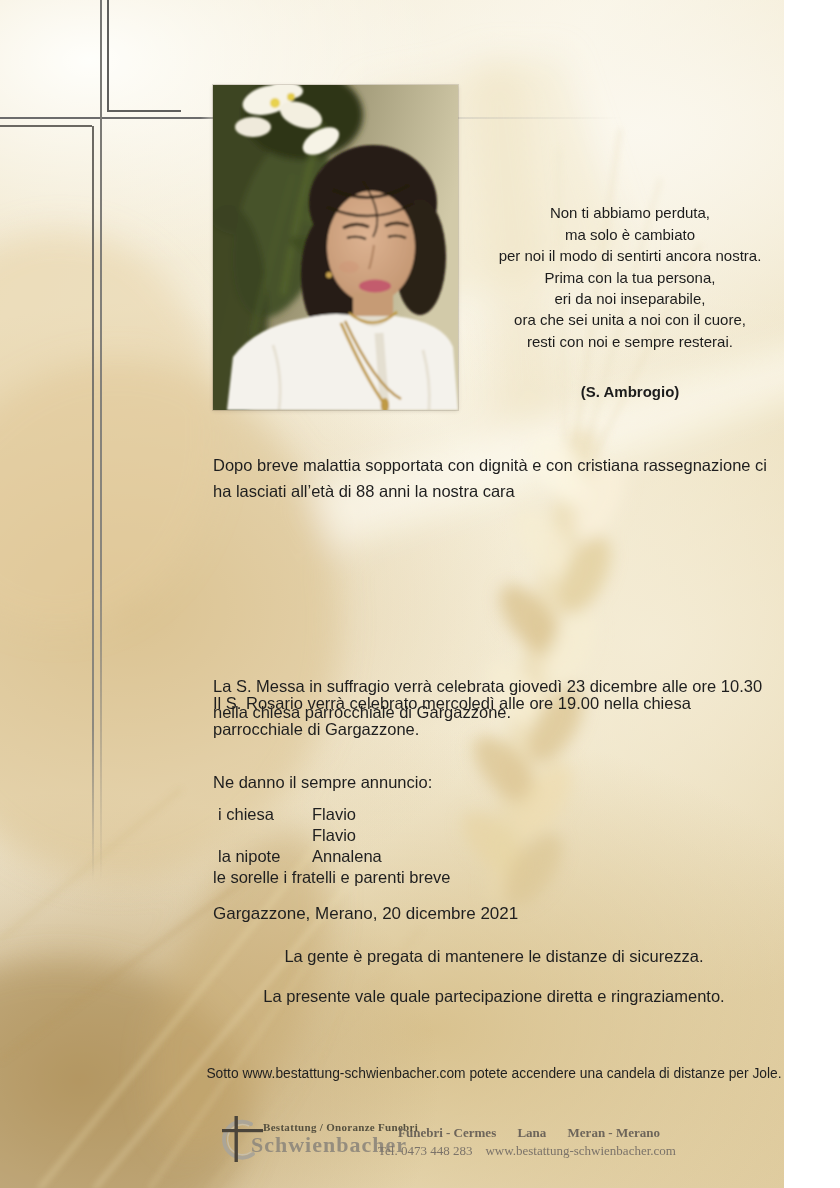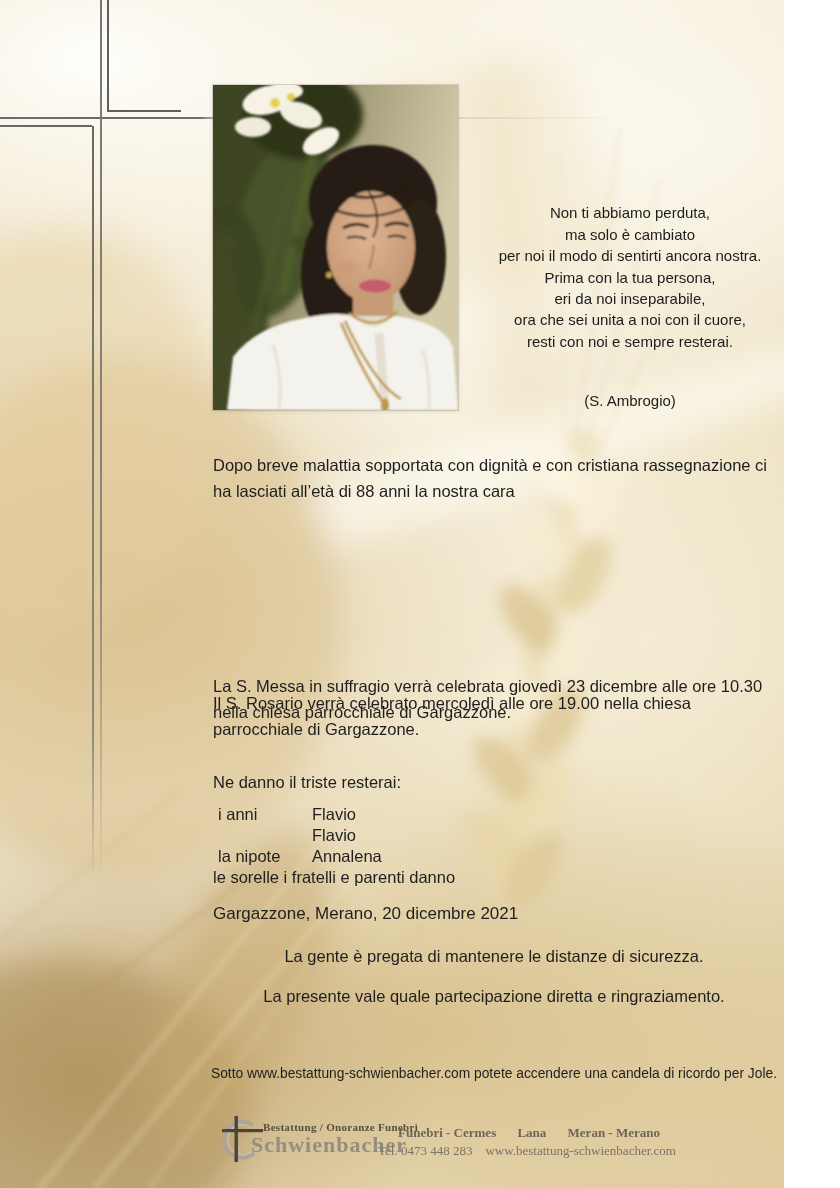--- a/index.html
+++ b/index.html
@@ -31,21 +31,21 @@
     background:linear-gradient(#6b6862 0%,#8d897f 80%,rgba(141,137,127,0) 100%);}
   #line-h-box{left:0;top:125px;width:92px;height:2px;background:#6b6862;}
   #line-v-bracket{left:107px;top:0;width:2px;height:111px;background:#5f5f5d;}
   #line-h-bracket{left:107px;top:110px;width:74px;height:2px;background:#5f5f5d;}
 
   .photo{position:absolute;left:213px;top:85px;width:245px;height:325px;
     box-shadow:0 0 0 1px rgba(90,80,60,.18), 0 1px 4px rgba(90,80,60,.2);}
 
   .quote{position:absolute;left:462px;top:181px;width:336px;
     font-size:15px;line-height:21.4px;text-align:center;white-space:pre-line;color:#1c1c1c;}
-  .quote-attrib{margin-top:16px;}
+  .quote-attrib{margin-top:7px;font-weight:bold;}
 
   .body-text{font-size:16.5px;line-height:26px;white-space:pre-line;color:#1e1e1e;}
   #intro{position:absolute;left:213px;top:452px;width:585px;}
   #deceased-name{position:absolute;left:154px;top:536px;width:680px;
     text-align:center;font-size:40px;letter-spacing:.5px;color:#161616;}
   #messa{position:absolute;left:213px;top:626px;width:585px;margin-top:47px;}
   #rosario{position:absolute;left:213px;top:690px;width:585px;}
   #family-heading{position:absolute;left:213px;top:769px;}
   .family-grid{position:absolute;left:218px;top:804px;display:grid;
     grid-template-columns:94px auto;column-gap:0;font-size:16.5px;line-height:21.2px;}
@@ -217,36 +217,36 @@
   </div>
 
   <div class="body-text" id="intro">Dopo breve malattia sopportata con dignità e con cristiana rassegnazione ci
 ha lasciati all’età di 88 anni la nostra cara</div>
 
   <div class="body-text" id="messa">La S. Messa in suffragio verrà celebrata giovedì 23 dicembre alle ore 10.30
 nella chiesa parrocchiale di Gargazzone.</div>
   <div class="body-text" id="rosario">Il S. Rosario verrà celebrato mercoledì alle ore 19.00 nella chiesa
 parrocchiale di Gargazzone.</div>
 
-  <div class="body-text" id="family-heading">Ne danno il triste resterai:</div>
+  <div class="body-text" id="family-heading">Ne danno il sempre annuncio:</div>
   <div class="family-grid">
-    <span>i anni</span>
+    <span>i chiesa</span>
     <span>Flavio</span>
     <span></span>
     <span>Flavio</span>
     <span>la nipote</span>
     <span>Annalena</span>
   </div>
-  <div id="family-closing">le sorelle i fratelli e parenti danno</div>
+  <div id="family-closing">le sorelle i fratelli e parenti breve</div>
 
   <div id="dateline">Gargazzone, Merano, 20 dicembre 2021</div>
 
   <div class="centered-notice" id="notice-participation">La presente vale quale partecipazione diretta e ringraziamento.</div>
   <div class="centered-notice" id="notice-distance">La gente è pregata di mantenere le distanze di sicurezza.</div>
-  <div id="notice-candle">Sotto www.bestattung-schwienbacher.com potete accendere una candela di ricordo per Jole.</div>
+  <div id="notice-candle">Sotto www.bestattung-schwienbacher.com potete accendere una candela di distanze per Jole.</div>
 
   <div class="footer">
     <svg class="logo-svg" width="52" height="58" viewBox="0 0 52 58">
       <path d="M 38 12 A 18 18 0 1 0 40 42" stroke="#aba597" stroke-width="4" fill="none" stroke-linecap="round"></path>
       <path d="M 36 14 A 15 15 0 1 0 38 40" stroke="#c9c4b8" stroke-width="1.5" fill="none" opacity="0.7"></path>
       <rect x="21.5" y="4" width="3.4" height="46" fill="#4a443a"></rect>
       <rect x="9" y="17" width="41" height="3.2" fill="#4a443a"></rect>
     </svg>
     <div class="brand-tagline">Bestattung / Onoranze Funebri</div>
     <div class="brand-name">Schwienbacher</div>

